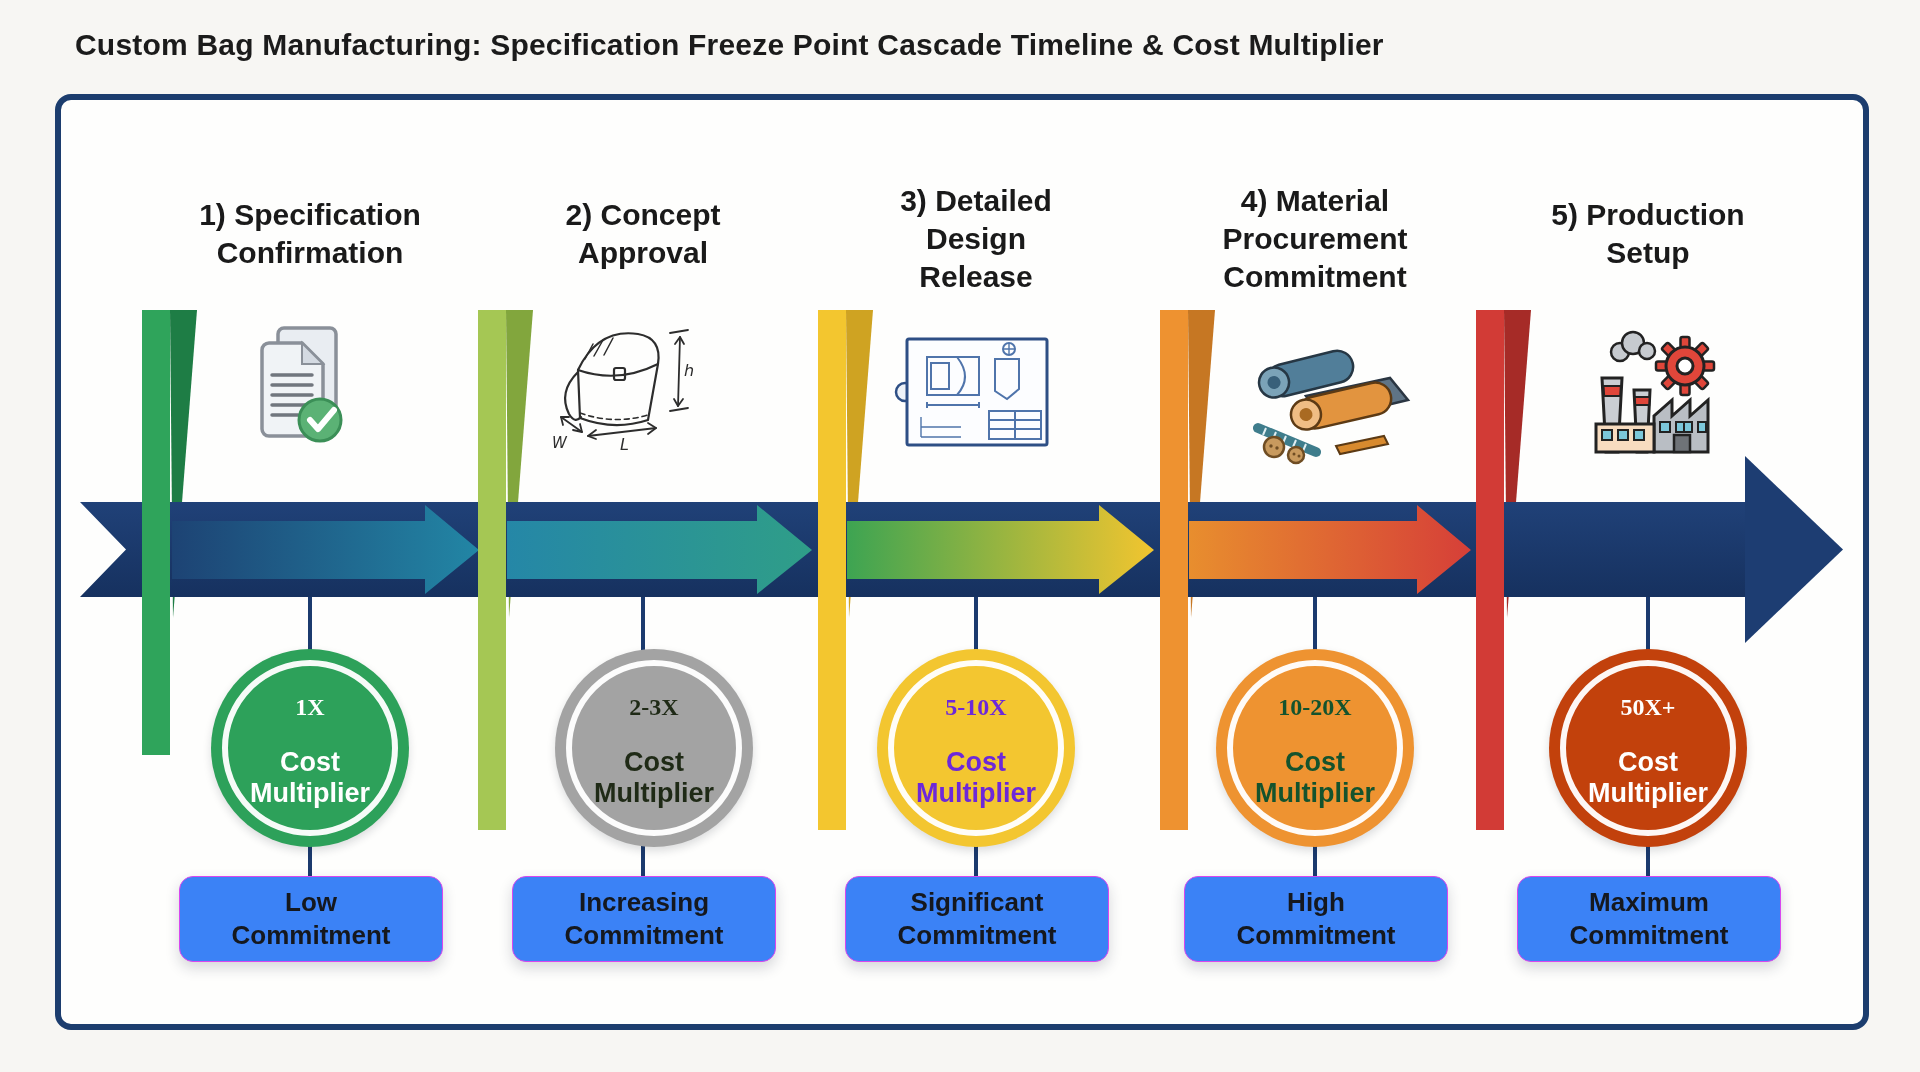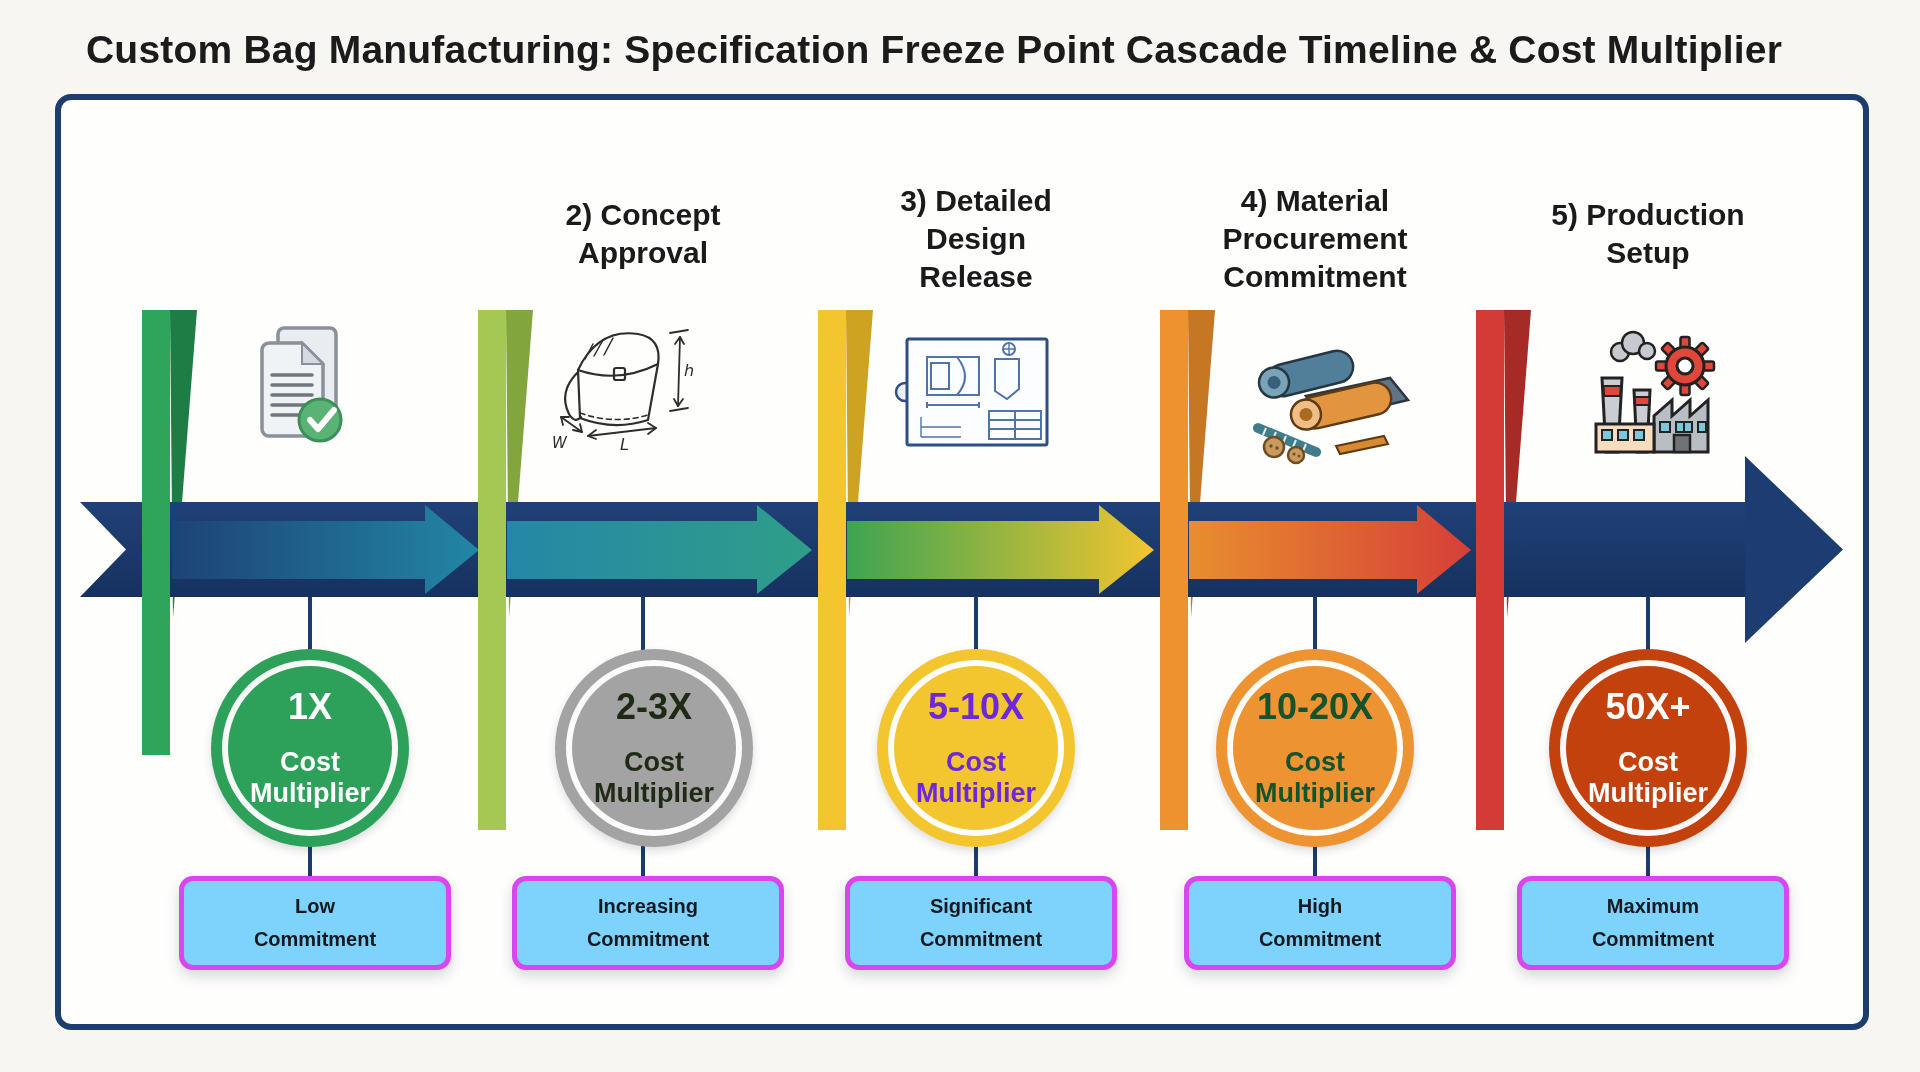--- a/index.html
+++ b/index.html
@@ -2,50 +2,50 @@
 <html><head>
 <meta charset="utf-8">
 <style>
   html,body{margin:0;padding:0;background:#e9e8e4;}
   .page{
     position:relative;width:1920px;height:1072px;overflow:hidden;
     background:#f7f6f3;
     font-family:"Liberation Sans", sans-serif;
   }
   .title{
-    position:absolute;left:86px;top:28px;
-    font-size:39px;font-weight:700;color:#1b1b1b;letter-spacing:.2px;
+    position:absolute;left:75px;top:28px;
+    font-size:30px;font-weight:700;color:#1b1b1b;letter-spacing:.2px;
   }
   .panel{
     position:absolute;left:55px;top:94px;width:1802px;height:924px;
     background:#fefefd;border:6px solid #1c3d6e;border-radius:16px;
   }
   .gfx{position:absolute;left:0;top:0;width:1920px;height:1072px;}
   .hdr{
     position:absolute;width:360px;margin-left:-180px;text-align:center;
     font-size:30px;line-height:38px;font-weight:700;color:#1a1a1a;
     white-space:pre-line;
   }
   .circle{
     position:absolute;width:198px;height:198px;margin-left:-99px;top:649px;
     border-radius:50%;display:flex;flex-direction:column;align-items:center;justify-content:center;
     box-shadow:0 4px 9px rgba(20,30,40,.15);
   }
   .circle::after{
     content:"";position:absolute;inset:11px;border:6px solid rgba(255,255,255,.96);
     border-radius:50%;pointer-events:none;
   }
-  .mult{font-size:36px;font-weight:700;line-height:40px;}
+  .mult{font-size:24px;font-weight:700;line-height:40px;font-family:Liberation Serif, serif;}
   .mlab{font-size:27px;font-weight:700;line-height:31px;text-align:center;white-space:pre-line;margin-top:20px;}
   .lbl{
     position:absolute;width:262px;margin-left:-131px;top:876px;min-height:66px;
-    background:#7dd3fc;border:5px solid #d946ef;border-radius:14px;
+    background:#3b82f6;border:1px solid #d946ef;border-radius:14px;
     box-shadow:0 6px 14px rgba(30,35,55,.18);
     display:flex;align-items:center;justify-content:center;text-align:center;
-    font-size:20px;font-weight:700;line-height:33px;color:#15181e;
+    font-size:26px;font-weight:700;line-height:33px;color:#15181e;
     white-space:pre-line;padding:9px 0;
   }
 </style>
 </head>
 <body>
 
 <div class="page">
 
   <div class="title">Custom Bag Manufacturing: Specification Freeze Point Cascade Timeline &amp; Cost Multiplier</div>
 
@@ -229,20 +229,22 @@
         <rect x="44" y="100" width="10" height="10"></rect>
         <rect x="70" y="92" width="10" height="10"></rect>
         <rect x="86" y="92" width="16" height="10"></rect>
         <rect x="108" y="92" width="8" height="10"></rect>
       </g>
       <path d="M94,92 v10" stroke="#222222" stroke-width="2"></path>
       <rect x="84" y="105" width="16" height="17" fill="#6f7378" stroke="#222222" stroke-width="2.5"></rect>
     </g>
   </svg>
 
+  <div class="hdr" style="left:310px;top:196px">1) Specification
+Confirmation</div>
   <div class="hdr" style="left:643px;top:196px">2) Concept
 Approval</div>
   <div class="hdr" style="left:976px;top:182px">3) Detailed
 Design
 Release</div>
   <div class="hdr" style="left:1315px;top:182px">4) Material
 Procurement
 Commitment</div>
   <div class="hdr" style="left:1648px;top:196px">5) Production
 Setup</div>

